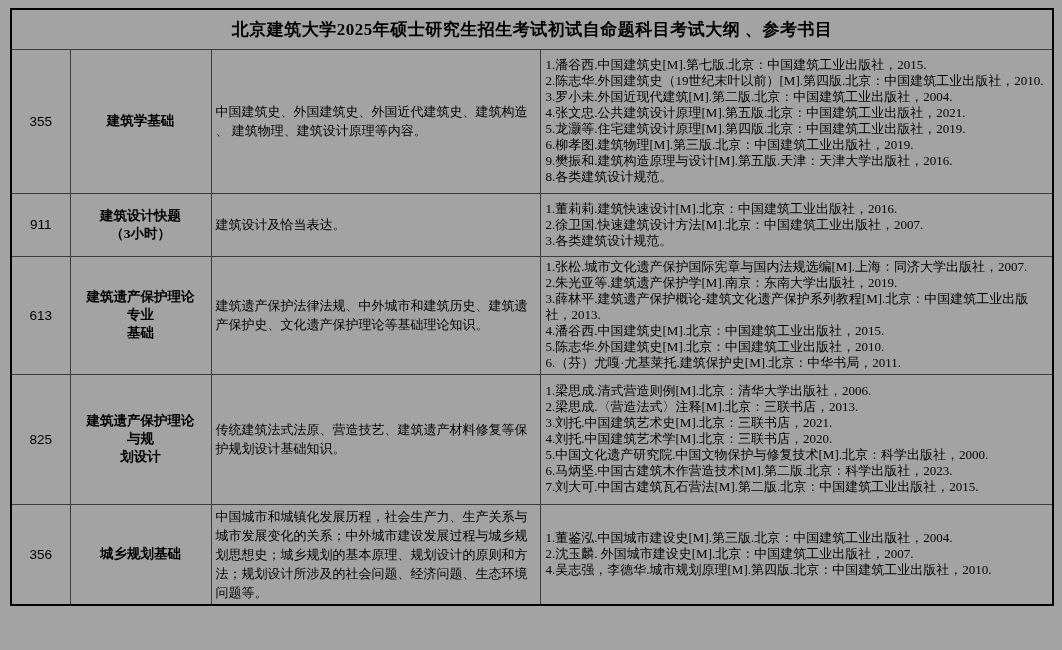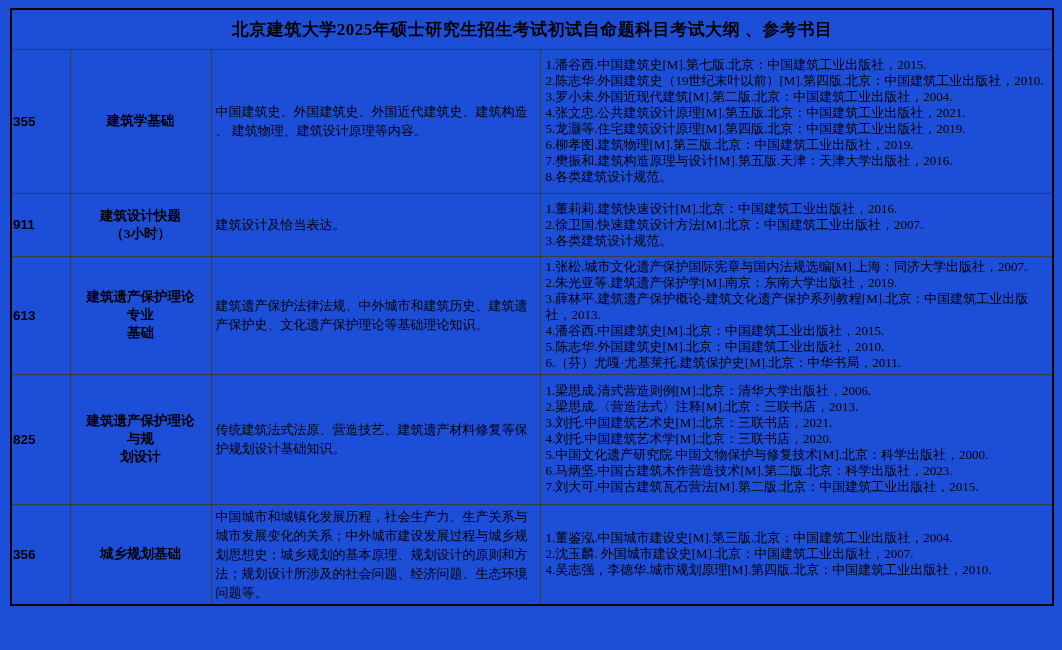--- a/index.html
+++ b/index.html
@@ -6,21 +6,21 @@
   html, body {
     margin: 0; padding: 0;
     background: #ffffff;
     color: #000000;
     font-family: "Liberation Serif", "DejaVu Serif", serif;
   }
   .page {
     width: 1062px;
     height: 650px;
     padding: 8px 10px;
-    background: #1d4ed8;
+    background: #a3a3a3;
   }
   table.syllabus-table {
     border-collapse: collapse;
     table-layout: fixed;
     width: 1042px;
     border: 2px solid #000000;
   }
   .syllabus-table td, .syllabus-table th {
     border: 1px solid #3c3c3c;
     vertical-align: middle;
@@ -42,22 +42,22 @@
   th.hdr {
     font-size: 13.5px;
     font-weight: bold;
     text-align: center;
     white-space: pre-line;
     line-height: 17px;
     padding: 2px;
   }
   td.code-cell {
     font-size: 13.5px;
-    font-weight: bold;
-    text-align: left;
+    font-weight: normal;
+    text-align: center;
     font-family: "Liberation Sans", "DejaVu Sans", sans-serif;
     margin-top: 40px;
   }
   td.name-cell {
     font-size: 13.5px;
     font-weight: bold;
     text-align: center;
     white-space: pre-line;
     line-height: 18px;
     padding: 10px;
@@ -103,21 +103,21 @@
       <td class="name-cell">建筑学基础</td>
       <td class="syllabus-cell">中国建筑史、外国建筑史、外国近代建筑史、建筑构造
 、 建筑物理、建筑设计原理等内容。</td>
       <td class="refs-cell">
         <div class="ref-line">1.潘谷西.中国建筑史[M].第七版.北京：中国建筑工业出版社，2015.</div>
         <div class="ref-line">2.陈志华.外国建筑史（19世纪末叶以前）[M].第四版.北京：中国建筑工业出版社，2010.</div>
         <div class="ref-line">3.罗小未.外国近现代建筑[M].第二版.北京：中国建筑工业出版社，2004.</div>
         <div class="ref-line">4.张文忠.公共建筑设计原理[M].第五版.北京：中国建筑工业出版社，2021.</div>
         <div class="ref-line">5.龙灏等.住宅建筑设计原理[M].第四版.北京：中国建筑工业出版社，2019.</div>
         <div class="ref-line">6.柳孝图.建筑物理[M].第三版.北京：中国建筑工业出版社，2019.</div>
-        <div class="ref-line">7.樊振和.建筑构造原理与设计[M].第五版.天津：天津大学出版社，2016.</div>
+        <div class="ref-line">9.樊振和.建筑构造原理与设计[M].第五版.天津：天津大学出版社，2016.</div>
         <div class="ref-line">8.各类建筑设计规范。</div>
       </td>
     </tr>
 
     <tr class="r1">
       <td class="code-cell">911</td>
       <td class="name-cell">建筑设计快题
 （3小时）</td>
       <td class="syllabus-cell">建筑设计及恰当表达。</td>
       <td class="refs-cell">

